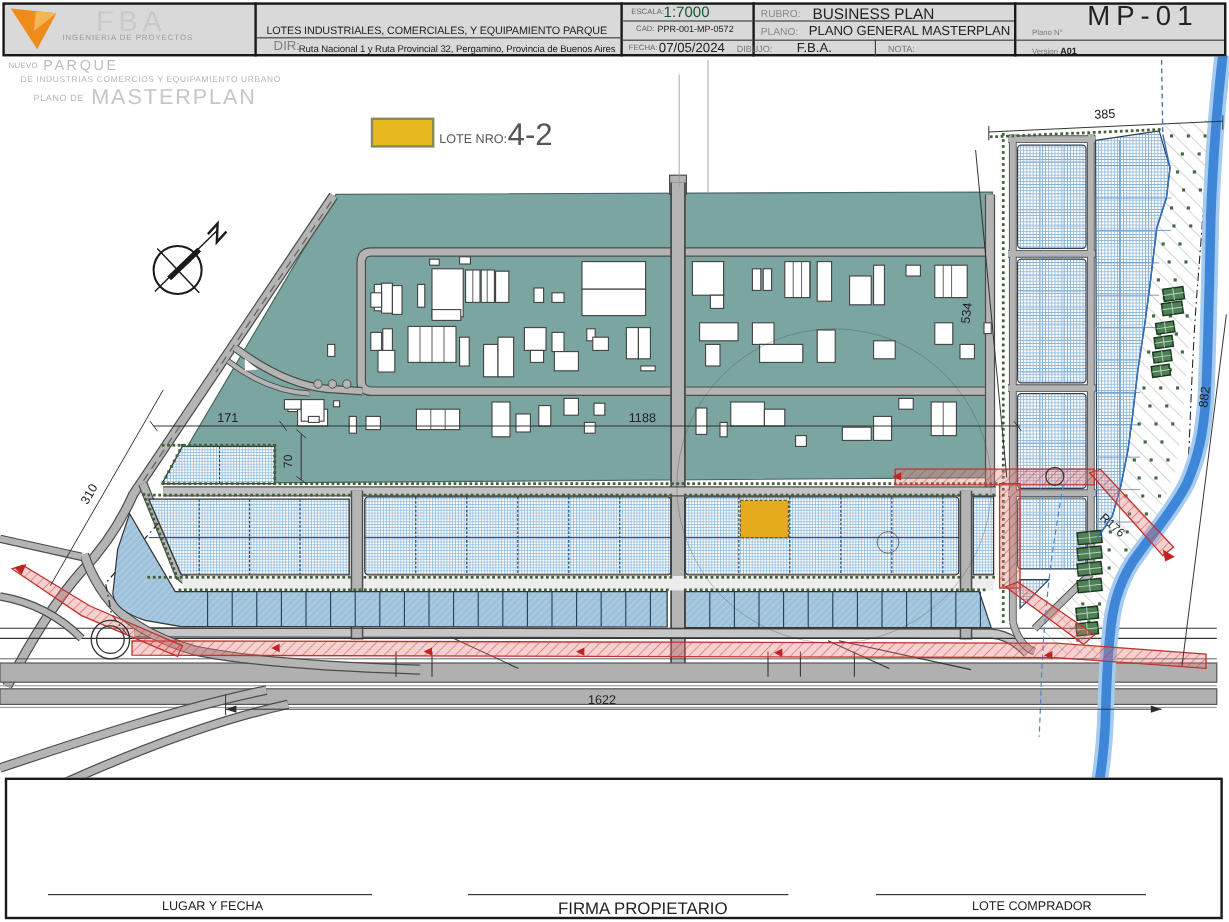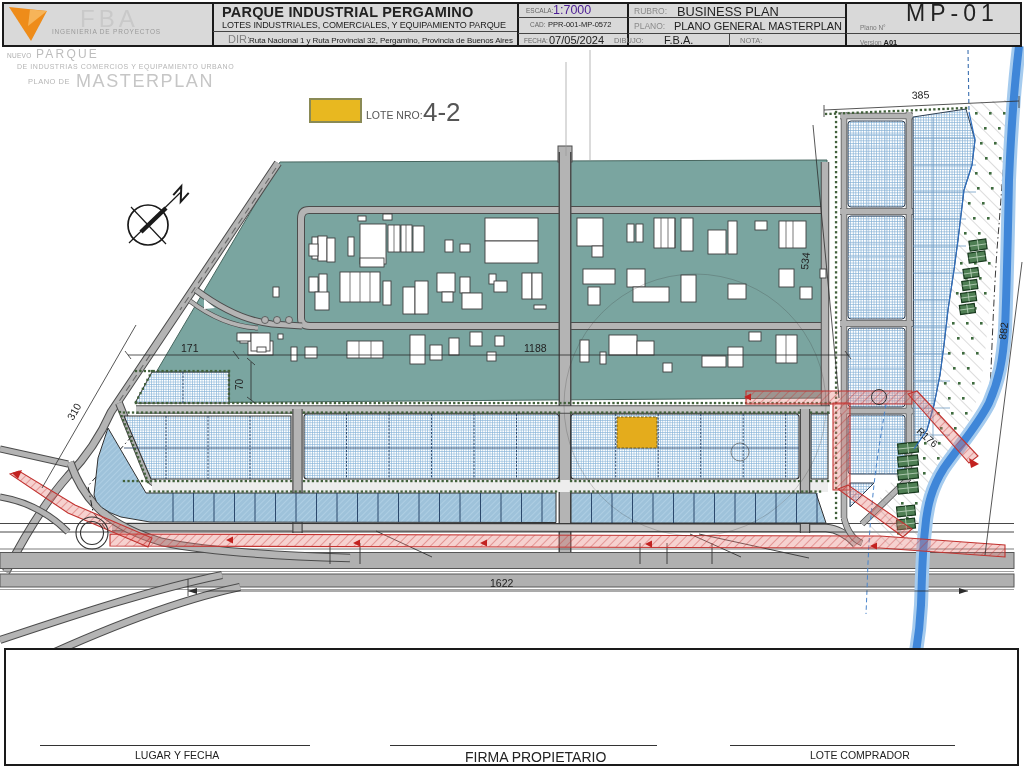--- a/index.html
+++ b/index.html
@@ -1159,30 +1159,29 @@
 <div class="abs" style="left:627px;top:2px;width:2px;height:45px;background:#1a1a1a"></div>
 <div class="abs" style="left:845px;top:2px;width:2px;height:45px;background:#1a1a1a"></div>
 
 <div class="abs" style="left:80px;top:5px;font-size:24px;color:#c9c9c9;letter-spacing:4px">FBA</div>
 <div class="abs" style="left:52px;top:28px;font-size:6.5px;color:#9a9a9a;letter-spacing:0.8px">INGENIERIA DE PROYECTOS</div>
 <svg class="abs" style="left:0;top:0" width="120" height="50">
       <polygon points="9,7 47,11 31,41" fill="#ee8c1a"></polygon>
       <polygon points="30,9.5 47,11 28,26" fill="#f6b459"></polygon>
     </svg>
 
-<div class="abs" style="left:222px;top:4px;font-size:14.5px;font-weight:bold;color:#222;letter-spacing:0.2px">PARQUE INDUSTRIAL PERGAMINO</div>
 <div class="abs" style="left:222px;top:19.5px;font-size:9px;color:#222;letter-spacing:-0.1px">LOTES INDUSTRIALES, COMERCIALES, Y EQUIPAMIENTO PARQUE</div>
 <div class="abs" style="left:213px;top:31px;width:304px;height:1px;background:#444"></div>
 <div class="abs" style="left:228px;top:33px;font-size:11px;color:#808080">DIR:</div>
 <div class="abs" style="left:249px;top:35.5px;font-size:8px;color:#222;letter-spacing:-0.1px">Ruta Nacional 1 y Ruta Provincial 32, Pergamino, Provincia de Buenos Aires</div>
 
 <div class="abs" style="left:518px;top:17px;width:109px;height:1px;background:#444"></div>
 <div class="abs" style="left:518px;top:33px;width:109px;height:1px;background:#444"></div>
 <div class="abs" style="left:526px;top:7px;font-size:6.5px;color:#666">ESCALA:</div>
-<div class="abs" style="left:553px;top:3px;font-size:12.5px;color:#4c1d95">1:7000</div>
+<div class="abs" style="left:553px;top:3px;font-size:12.5px;color:#14532d">1:7000</div>
 <div class="abs" style="left:530px;top:21px;font-size:6.5px;color:#666">CAD:</div>
 <div class="abs" style="left:548px;top:20px;font-size:7.5px;color:#222">PPR-001-MP-0572</div>
 <div class="abs" style="left:524px;top:37px;font-size:6.5px;color:#666">FECHA:</div>
 <div class="abs" style="left:549px;top:34px;font-size:11px;color:#222">07/05/2024</div>
 
 <div class="abs" style="left:628px;top:17px;width:217px;height:1px;background:#444"></div>
 <div class="abs" style="left:628px;top:33px;width:217px;height:1px;background:#444"></div>
 <div class="abs" style="left:729px;top:33px;width:1px;height:14px;background:#444"></div>
 <div class="abs" style="left:634px;top:6px;font-size:8.5px;color:#8a8a8a">RUBRO:</div>
 <div class="abs" style="left:677px;top:3.5px;font-size:12.8px;color:#222">BUSINESS PLAN</div>

